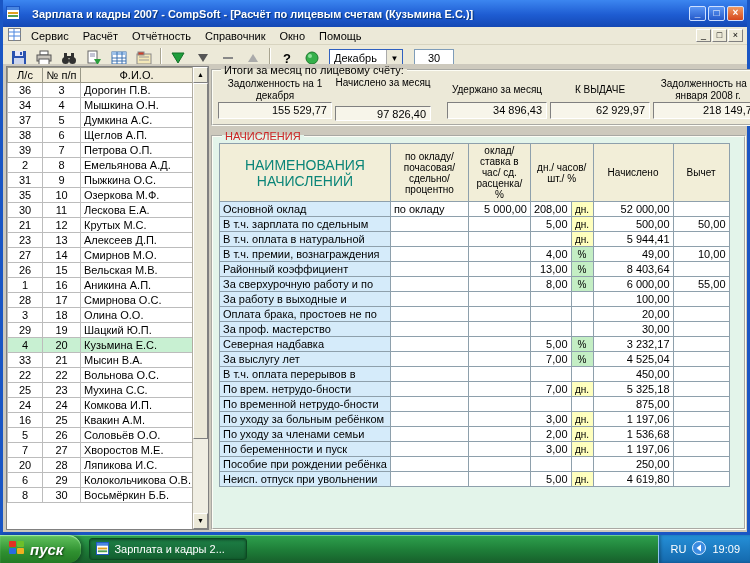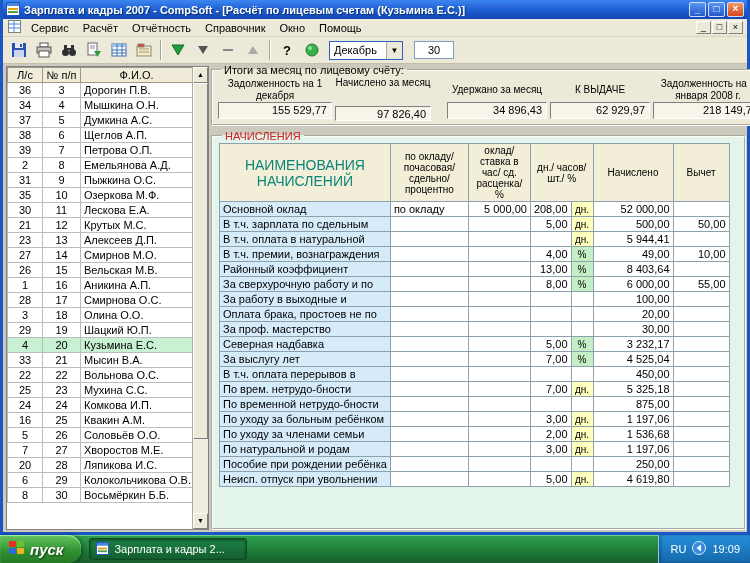--- a/index.html
+++ b/index.html
@@ -2,21 +2,21 @@
 <html><head>
 <meta charset="utf-8">
 <style>
   * { margin:0; padding:0; box-sizing:border-box; }
   html,body { width:750px; height:563px; overflow:hidden; }
   body { position:relative; background:#d4d0c8; font-family:"Liberation Sans",sans-serif; font-size:11px; color:#000; }
 
   
   .window { position:absolute; top:0; left:0; right:0; bottom:28px;
             border:3px solid #1a56c4; border-top:none; background:#ece9d8; }
-  .titlebar { height:19px; display:flex; align-items:center; padding:0 3px; gap:4px;
+  .titlebar { height:27px; display:flex; align-items:center; padding:0 3px; gap:12px;
               background:linear-gradient(180deg,#3c86f0 0%,#1e5cd2 55%,#1448b4 100%); }
   .title-text { color:#fff; font-weight:bold; font-size:11px; white-space:nowrap; overflow:hidden;
                 text-shadow:1px 1px 1px #00306e; flex:1; }
   .win-buttons { display:flex; gap:2px; }
   .winbtn { width:17px; height:15px; border:1px solid #cfe0ff; border-radius:2px; color:#fff;
             font-size:10px; line-height:12px; text-align:center; font-weight:bold; cursor:default;
             background:linear-gradient(180deg,#5a96f5,#2458c8); }
   .winbtn.close { background:linear-gradient(180deg,#f09a62,#d6471c); }
 
   .menubar { height:18px; display:flex; align-items:center; padding:0 2px;
@@ -604,21 +604,21 @@
             <tr>
               <td class="name">По уходу за членами семьи</td>
               <td></td>
               <td class="num"></td>
               <td class="num">2,00</td>
               <td class="unit days">дн.</td>
               <td class="num">1 536,68</td>
               <td class="num"></td>
             </tr>
             <tr>
-              <td class="name">По натуральной и родам</td>
+              <td class="name">По беременности и пуск</td>
               <td></td>
               <td class="num"></td>
               <td class="num">3,00</td>
               <td class="unit days">дн.</td>
               <td class="num">1 197,06</td>
               <td class="num"></td>
             </tr>
             <tr>
               <td class="name">Пособие при рождении ребёнка</td>
               <td></td>

